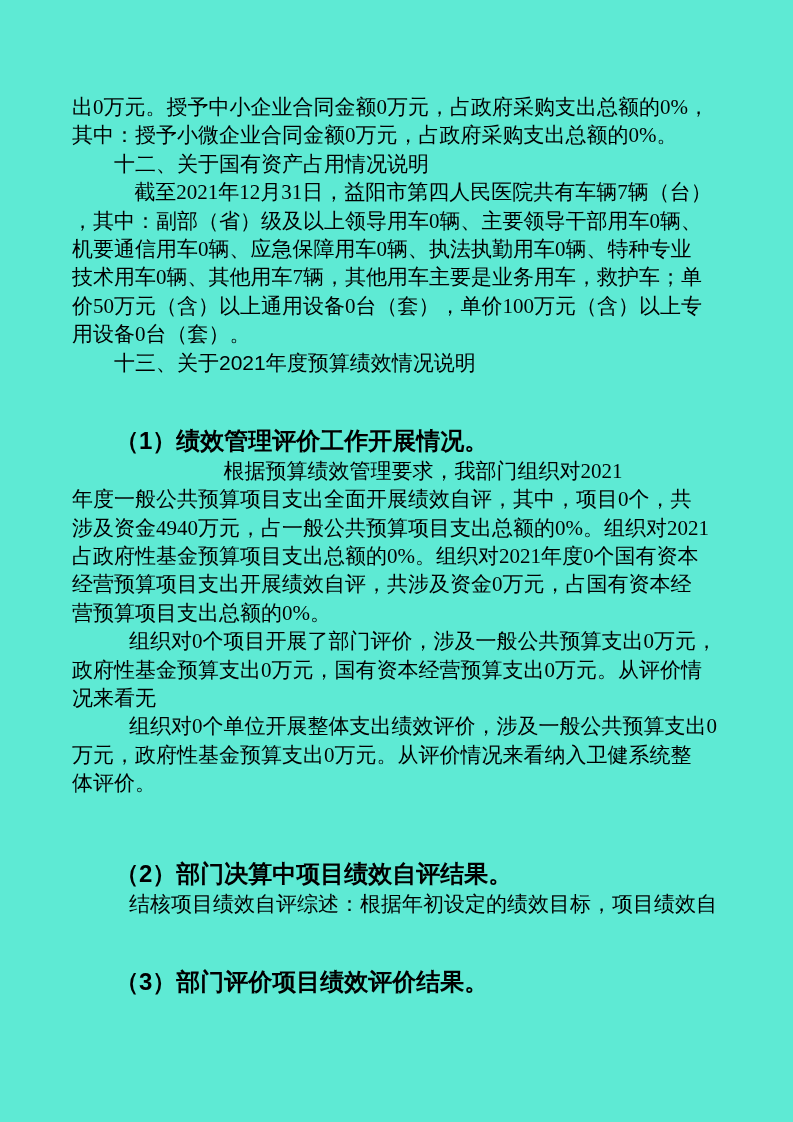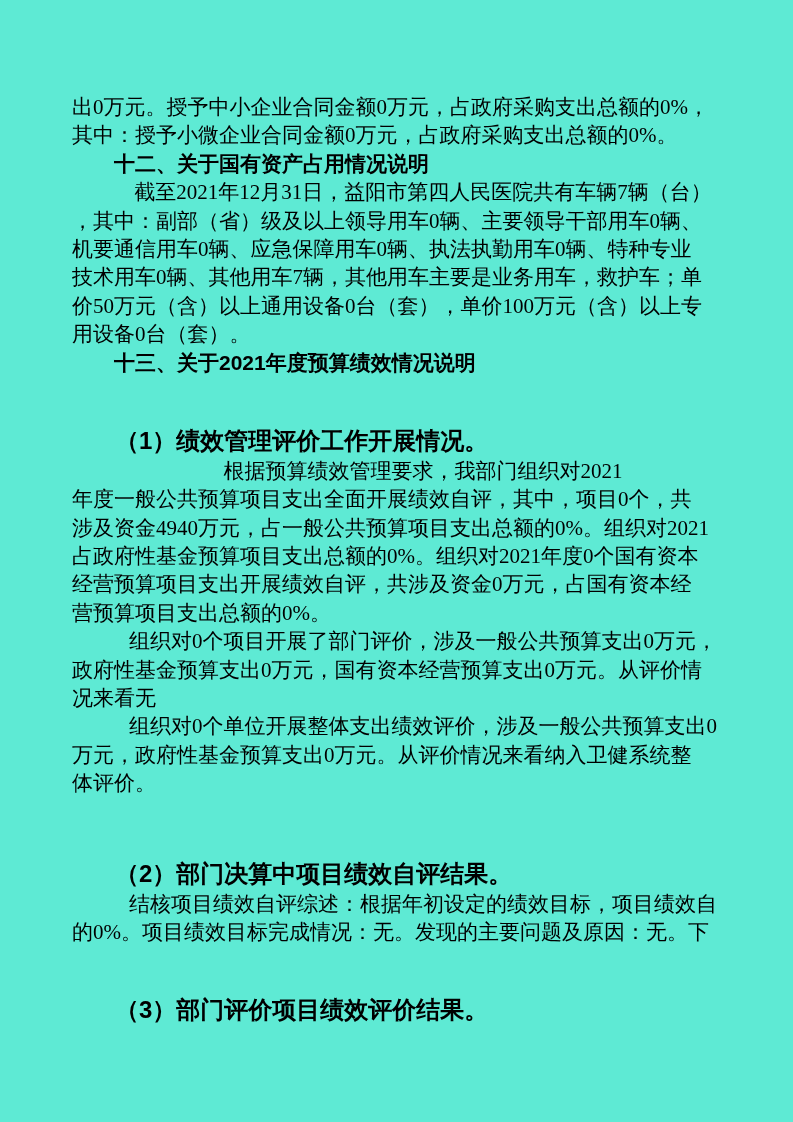--- a/index.html
+++ b/index.html
@@ -29,21 +29,21 @@
     white-space: nowrap;
     letter-spacing: 0px;
     color: #000000;
   }
   .line.para-start {
     text-indent: 42px;
     text-align: center;
   }
   .line.heading {
     font-family: "Liberation Sans", "DejaVu Sans", sans-serif;
-    font-weight: bold;
+    font-weight: normal;
     text-indent: 42px;
     font-size: 21px;
   }
   .line.subheading {
     font-family: "Liberation Sans", "DejaVu Sans", sans-serif;
     font-weight: bold;
     text-indent: 43px;
     font-size: 24px;
     height: 32px;
     line-height: 32px;
@@ -78,16 +78,15 @@
       <div class="line body">营预算项目支出总额的0%。</div>
       <div class="line para-start">组织对0个项目开展了部门评价，涉及一般公共预算支出0万元，</div>
       <div class="line body">政府性基金预算支出0万元，国有资本经营预算支出0万元。从评价情</div>
       <div class="line body">况来看无</div>
       <div class="line para-start">组织对0个单位开展整体支出绩效评价，涉及一般公共预算支出0</div>
       <div class="line body">万元，政府性基金预算支出0万元。从评价情况来看纳入卫健系统整</div>
       <div class="line body">体评价。</div>
       <div class="line spacer"></div>
       <div class="line subheading">（2）部门决算中项目绩效自评结果。</div>
       <div class="line para-start">结核项目绩效自评综述：根据年初设定的绩效目标，项目绩效自</div>
-      <div class="line body">的0%。项目绩效目标完成情况：无。发现的主要问题及原因：无。下</div>
       <div class="line subheading">（3）部门评价项目绩效评价结果。</div>
     </div>
 </div>
 
 </body></html>

